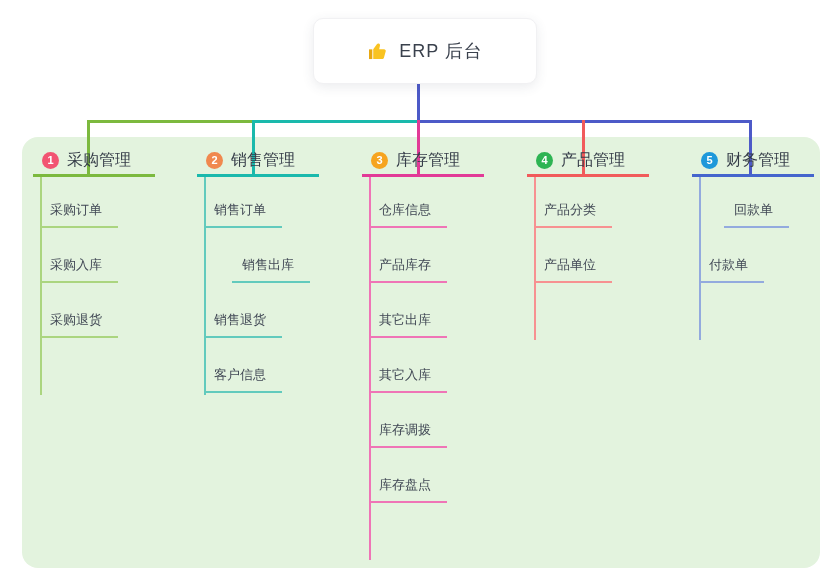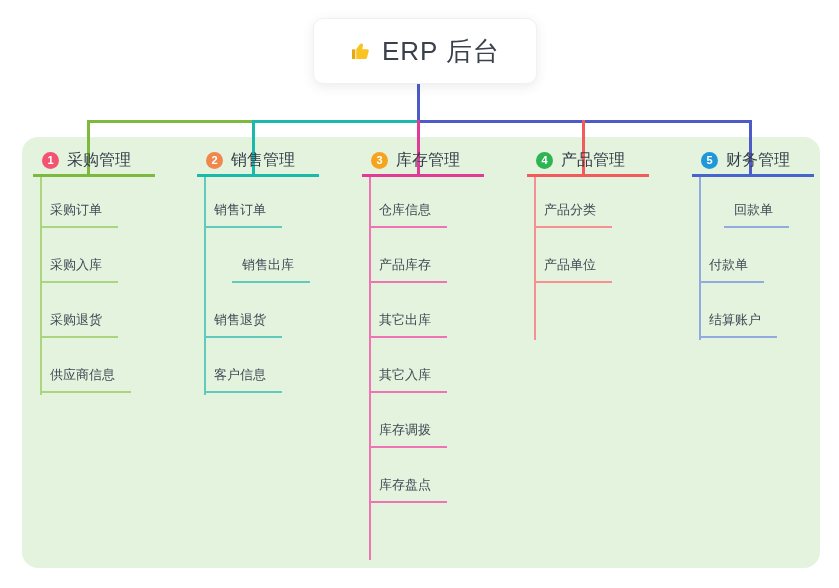--- a/index.html
+++ b/index.html
@@ -11,21 +11,21 @@
   #stage{position:absolute;inset:0;}
   .board{
     position:absolute;left:22px;top:137px;width:798px;height:431px;
     border-radius:16px;
   }
   .root-node{
     position:absolute;left:313px;top:18px;width:222px;height:64px;
     background:#ffffff;border:1px solid #f1f1f3;border-radius:10px;
     box-shadow:0 3px 12px rgba(60,70,90,.10);
     display:flex;align-items:center;justify-content:center;gap:10px;
-    font-size:26px;color:#3a414d;letter-spacing:1px;
+    font-size:18px;color:#3a414d;letter-spacing:1px;
     z-index:3;
   }
   .line{position:absolute;z-index:1;}
   .branch{
     position:absolute;top:146px;width:122px;z-index:2;
   }
   .branch-header{
     height:28px;display:flex;align-items:center;
     border-bottom:3px solid #999;
     font-size:16px;color:#363d49;font-weight:500;
@@ -69,23 +69,20 @@
     <div class="child-vline" style="background: rgb(171, 213, 127); height: 218px;"></div>
     <div class="children">
         <div class="child-row">
     <span class="child" style="border-bottom-color: rgb(171, 213, 127);">采购订单</span>
   </div>
         <div class="child-row">
     <span class="child" style="border-bottom-color: rgb(171, 213, 127);">采购入库</span>
   </div>
         <div class="child-row">
     <span class="child" style="border-bottom-color: rgb(171, 213, 127);">采购退货</span>
-  </div>
-        <div class="child-row">
-    <span class="child" style="border-bottom-color: rgb(171, 213, 127);">供应商信息</span>
   </div>
       </div>
   </div>
     <div class="branch" style="left: 197px;">
     <div class="branch-header" style="border-bottom-color: rgb(26, 185, 172);">
       <span class="badge" style="background: rgb(240, 136, 78);">2</span>
       <span>销售管理</span>
     </div>
     <div class="child-vline" style="background: rgb(98, 202, 189); height: 218px;"></div>
     <div class="children">
@@ -151,23 +148,20 @@
       <span>财务管理</span>
     </div>
     <div class="child-vline" style="background: rgb(147, 170, 222); height: 163px;"></div>
     <div class="children">
         <div class="child-row">
     <span class="child" style="border-bottom-color: rgb(147, 170, 222); margin-left: 25px;">回款单</span>
   </div>
         <div class="child-row">
     <span class="child" style="border-bottom-color: rgb(147, 170, 222);">付款单</span>
   </div>
-        <div class="child-row">
-    <span class="child" style="border-bottom-color: rgb(147, 170, 222);">结算账户</span>
-  </div>
       </div>
   </div>
     <div class="line" style="left: 417px; top: 82px; width: 3px; height: 41px; background: rgb(77, 90, 200);"></div>
     <div class="line" style="left: 87px; top: 120px; width: 166px; height: 3px; background: rgb(124, 185, 62);"></div>
     <div class="line" style="left: 252px; top: 120px; width: 166px; height: 3px; background: rgb(26, 185, 172);"></div>
     <div class="line" style="left: 417px; top: 120px; width: 334px; height: 3px; background: rgb(77, 90, 200);"></div>
     <div class="line" style="left: 87px; top: 120px; width: 3px; height: 57px; background: rgb(124, 185, 62);"></div>
     <div class="line" style="left: 252px; top: 120px; width: 3px; height: 57px; background: rgb(26, 185, 172);"></div>
     <div class="line" style="left: 417px; top: 120px; width: 3px; height: 57px; background: rgb(226, 58, 151);"></div>
     <div class="line" style="left: 582px; top: 120px; width: 3px; height: 57px; background: rgb(241, 91, 91);"></div>

